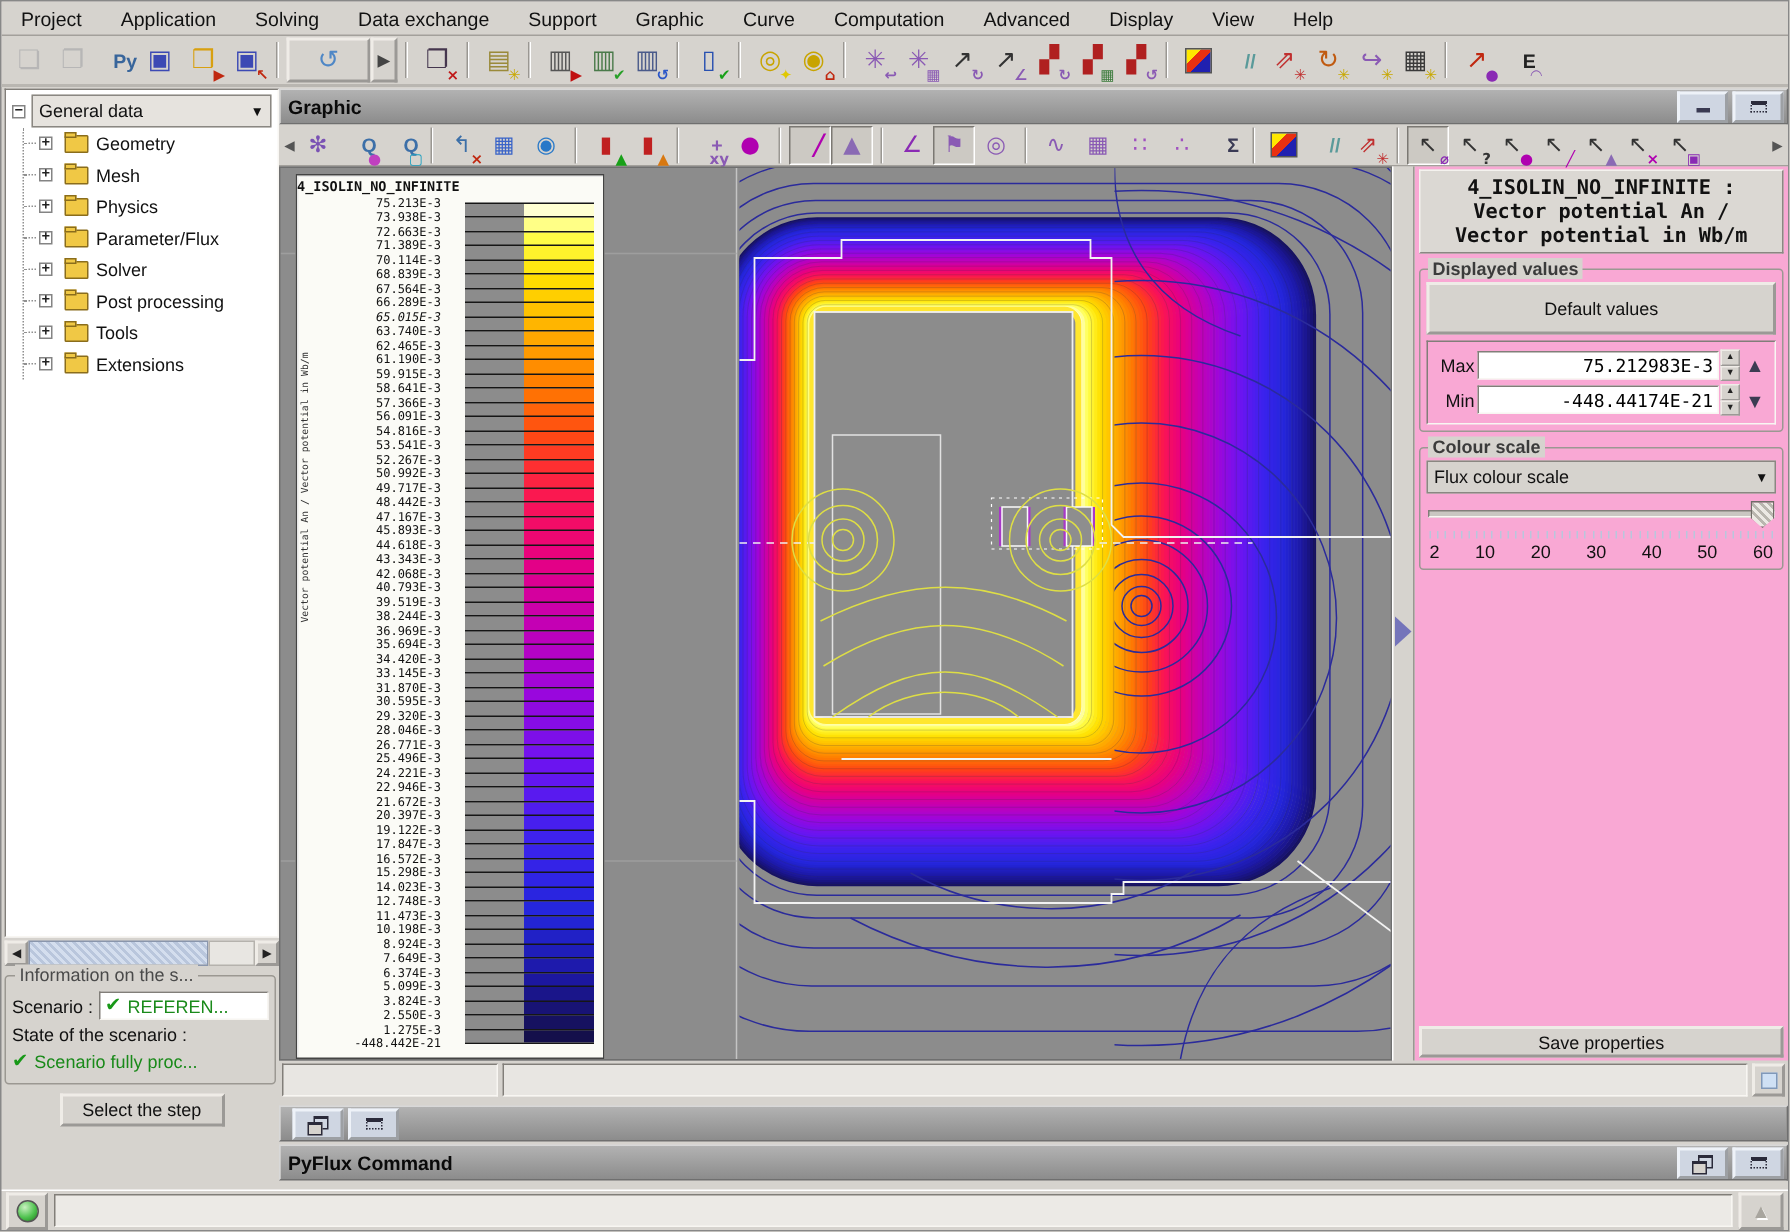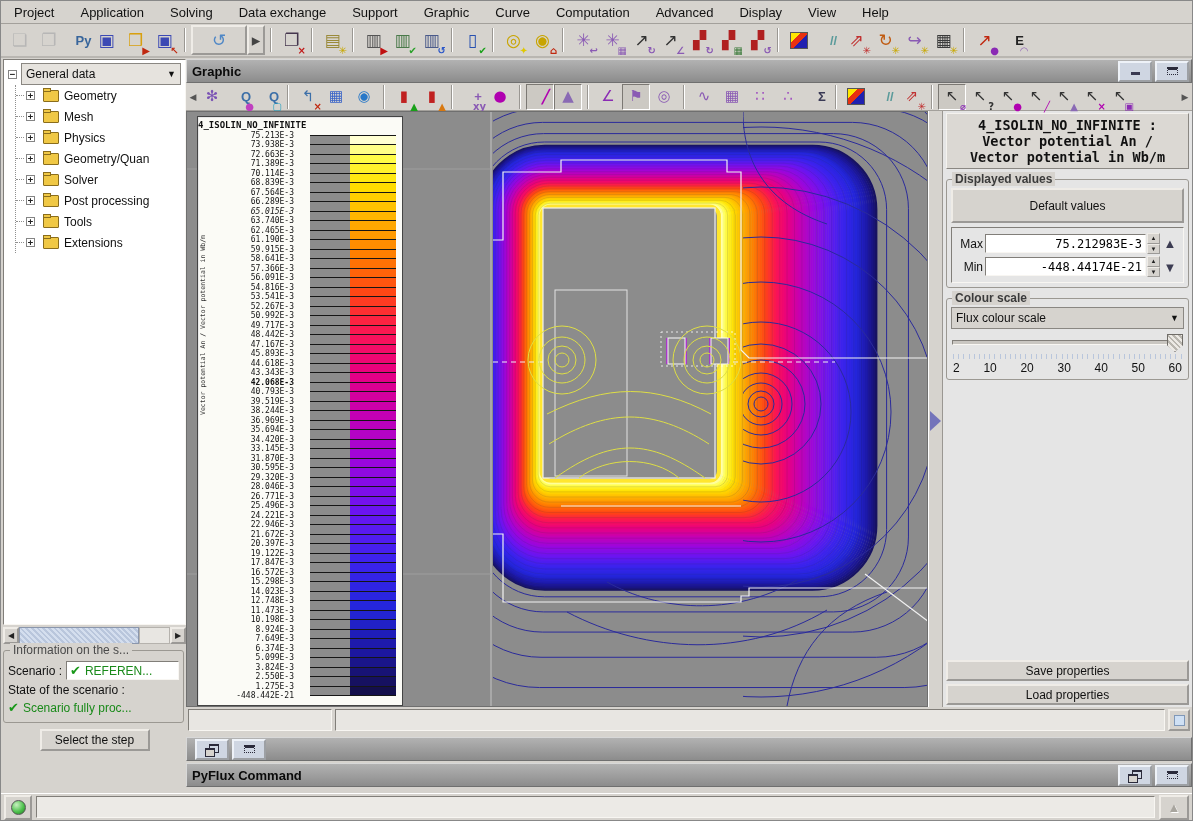--- a/index.html
+++ b/index.html
@@ -82,21 +82,21 @@
   
   .legend{position:absolute;left:10px;top:4px;width:204px;height:588px;background:#fbfbf6;
           border:1px solid #444;box-shadow:1px 1px 0 #e8e8e8 inset;}
   .legend-title{position:absolute;top:3px;left:0;width:100%;text-align:left;
                 font:bold 9px "DejaVu Sans Mono",monospace;letter-spacing:0;}
   .legend-axis{position:absolute;left:1px;top:50%;transform:translateY(50%) rotate(-90deg);transform-origin:left top;
                font:6.5px "DejaVu Sans Mono",monospace;color:#333;white-space:nowrap;}
   .legend .lbl{position:absolute;width:100px;text-align:right;font:8px/9px "DejaVu Sans Mono",monospace;color:#111;right:108px;}
   .legend .band{position:absolute;left:112px;width:86px;border-top:1px solid #161616;box-sizing:border-box;}
   
-  .props{flex:1;background:#e5e5e5;display:flex;flex-direction:column;padding:2px 3px;box-sizing:border-box;}
+  .props{flex:1;background:#f9a8d4;display:flex;flex-direction:column;padding:2px 3px;box-sizing:border-box;}
   .props-header{background:#dbd8d3;border:1px solid;border-color:#f4f2ee #8a8782 #8a8782 #f4f2ee;
                 font:bold 13.5px/16px "DejaVu Sans Mono",monospace;text-align:center;padding:3px 0;}
   .fset{border:1px solid #9b9892;border-radius:3px;margin-top:10px;padding:4px;position:relative;}
   .fset .bxtitle{position:absolute;top:-8px;left:5px;background:#d6d3ce;padding:0 3px;color:#3b3b3b;font-weight:bold;font-size:12px;}
   .defbtn{width:100%;height:35px;margin:4px 0 4px 0;}
   .mmbox{border:1px solid;border-color:#817e79 #f8f6f2 #f8f6f2 #817e79;padding:3px;display:flex;}
   .mmgrid{flex:1;}
   .mmrow{display:flex;align-items:center;margin:2px 0;}
   .mmrow .lab{width:28px;text-align:right;margin-right:2px;font-size:12px;}
   .mmrow input{flex:1;height:17px;border:1px solid;border-color:#817e79 #f8f6f2 #f8f6f2 #817e79;
@@ -303,21 +303,21 @@
             <span class="tree-label">Mesh</span>
           </div>
           <div class="tree-item">
             <span class="expander">+</span>
             <span class="folder"></span>
             <span class="tree-label">Physics</span>
           </div>
           <div class="tree-item">
             <span class="expander">+</span>
             <span class="folder"></span>
-            <span class="tree-label">Geometry/Quan</span>
+            <span class="tree-label">Parameter/Flux</span>
           </div>
           <div class="tree-item">
             <span class="expander">+</span>
             <span class="folder"></span>
             <span class="tree-label">Solver</span>
           </div>
           <div class="tree-item">
             <span class="expander">+</span>
             <span class="folder"></span>
             <span class="tree-label">Post processing</span>
@@ -749,21 +749,21 @@
             <div class="lbl" style="top: 165.864px;">54.816E-3</div>
             <div class="lbl" style="top: 175.356px;">53.541E-3</div>
             <div class="lbl" style="top: 184.847px;">52.267E-3</div>
             <div class="lbl" style="top: 194.339px;">50.992E-3</div>
             <div class="lbl" style="top: 203.831px;">49.717E-3</div>
             <div class="lbl" style="top: 213.322px;">48.442E-3</div>
             <div class="lbl" style="top: 222.814px;">47.167E-3</div>
             <div class="lbl" style="top: 232.305px;">45.893E-3</div>
             <div class="lbl" style="top: 241.797px;">44.618E-3</div>
             <div class="lbl" style="top: 251.288px;">43.343E-3</div>
-            <div class="lbl" style="top: 260.78px; font-weight: bold;">42.068E-3</div>
+            <div class="lbl" style="top: 260.78px;">42.068E-3</div>
             <div class="lbl" style="top: 270.271px;">40.793E-3</div>
             <div class="lbl" style="top: 279.763px;">39.519E-3</div>
             <div class="lbl" style="top: 289.254px;">38.244E-3</div>
             <div class="lbl" style="top: 298.746px;">36.969E-3</div>
             <div class="lbl" style="top: 308.237px;">35.694E-3</div>
             <div class="lbl" style="top: 317.729px;">34.420E-3</div>
             <div class="lbl" style="top: 327.22px;">33.145E-3</div>
             <div class="lbl" style="top: 336.712px;">31.870E-3</div>
             <div class="lbl" style="top: 346.203px;">30.595E-3</div>
             <div class="lbl" style="top: 355.695px;">29.320E-3</div>
@@ -891,21 +891,20 @@
               <span>10</span>
               <span>20</span>
               <span>30</span>
               <span>40</span>
               <span>50</span>
               <span>60</span>
             </div>
         </div>
         <div class="spacer"></div>
         <button class="std pbtn">Save properties</button>
-        <button class="std pbtn">Load properties</button>
       </div>
     </div>
     <div class="pstatus">
       <span class="pfield f1"></span>
       <span class="pfield f2"></span>
       <span class="psq">
           <span class="ic-sq"></span>
         </span>
     </div>
     <div class="gap4"></div>

